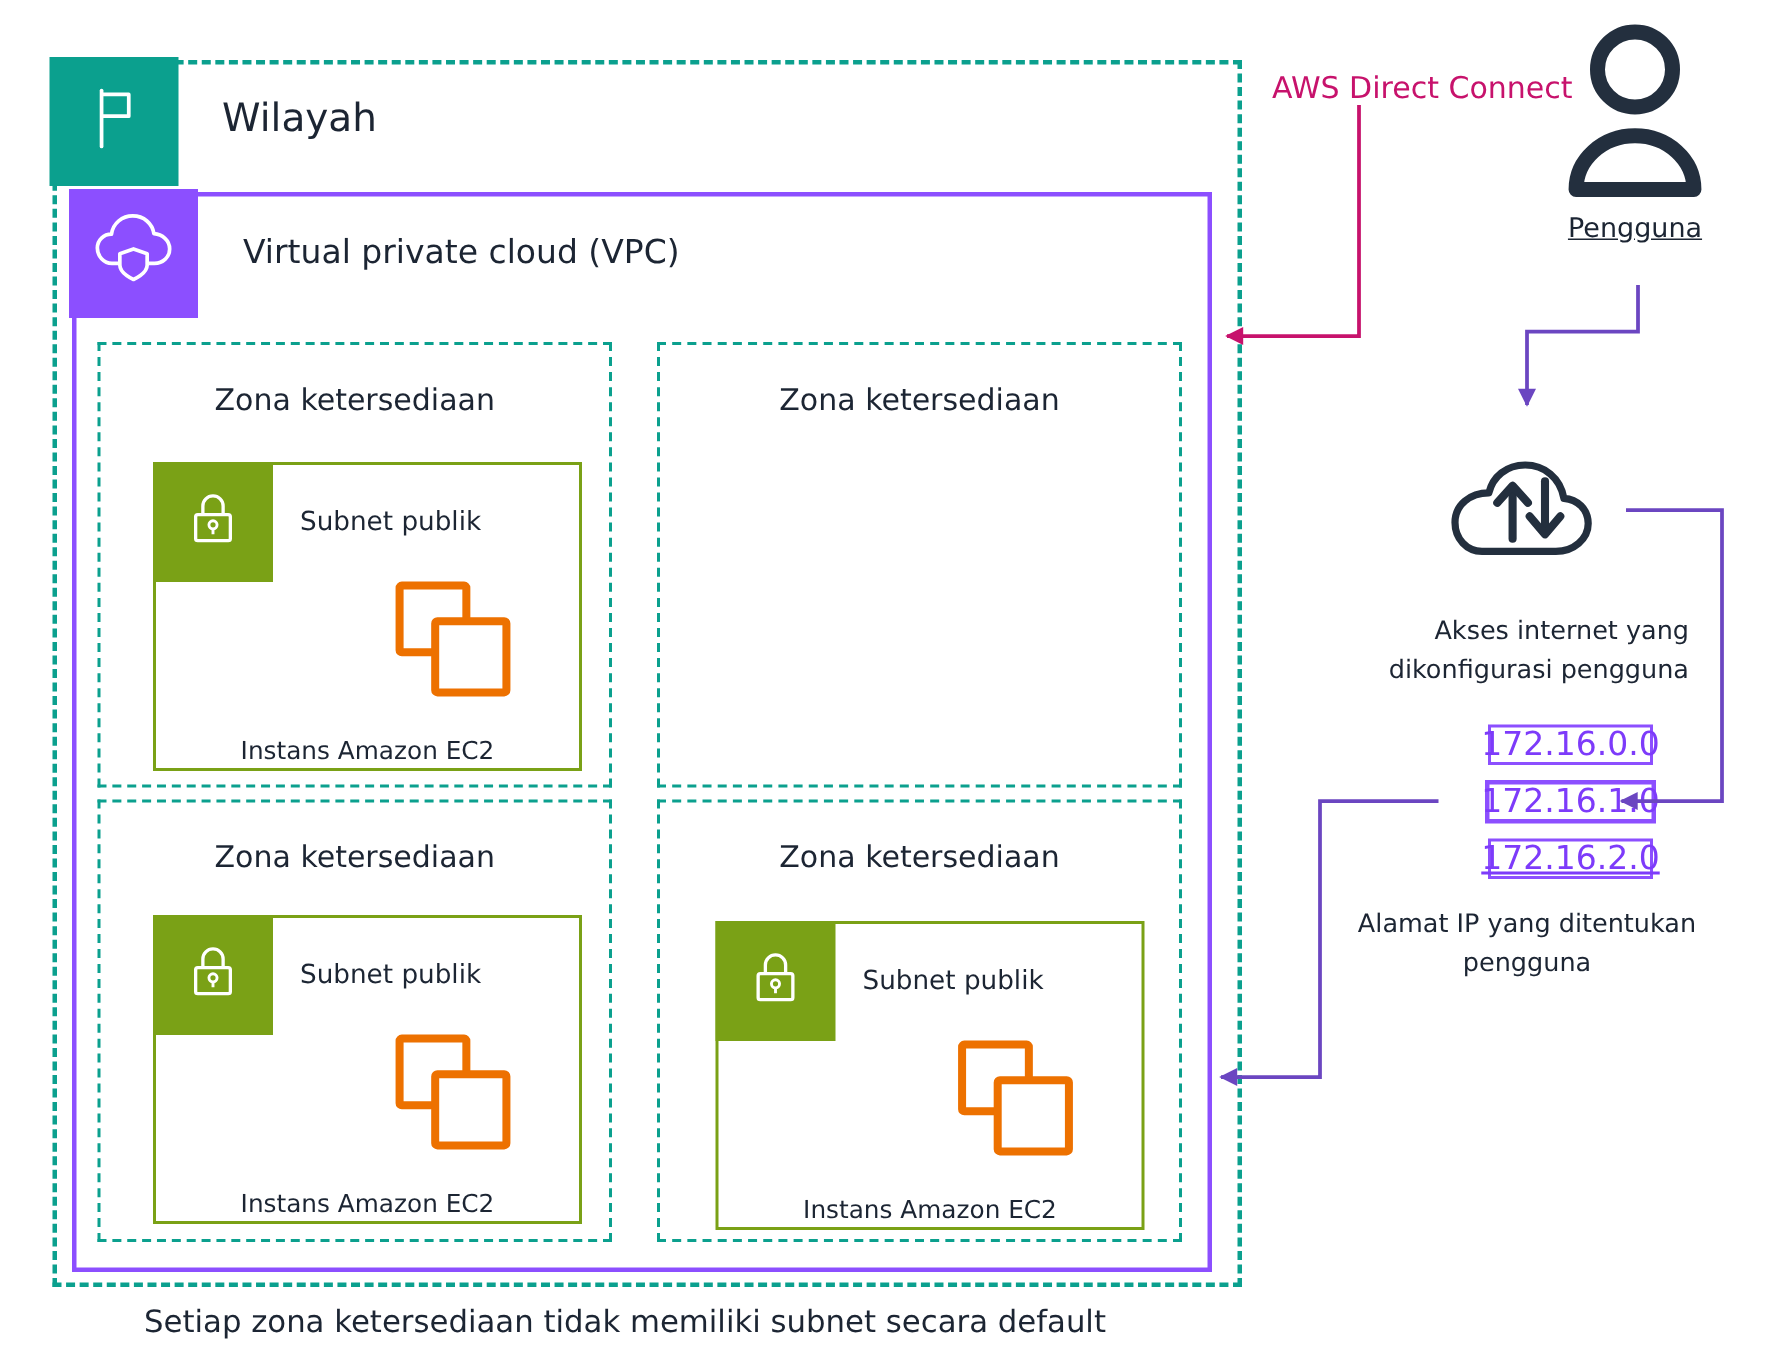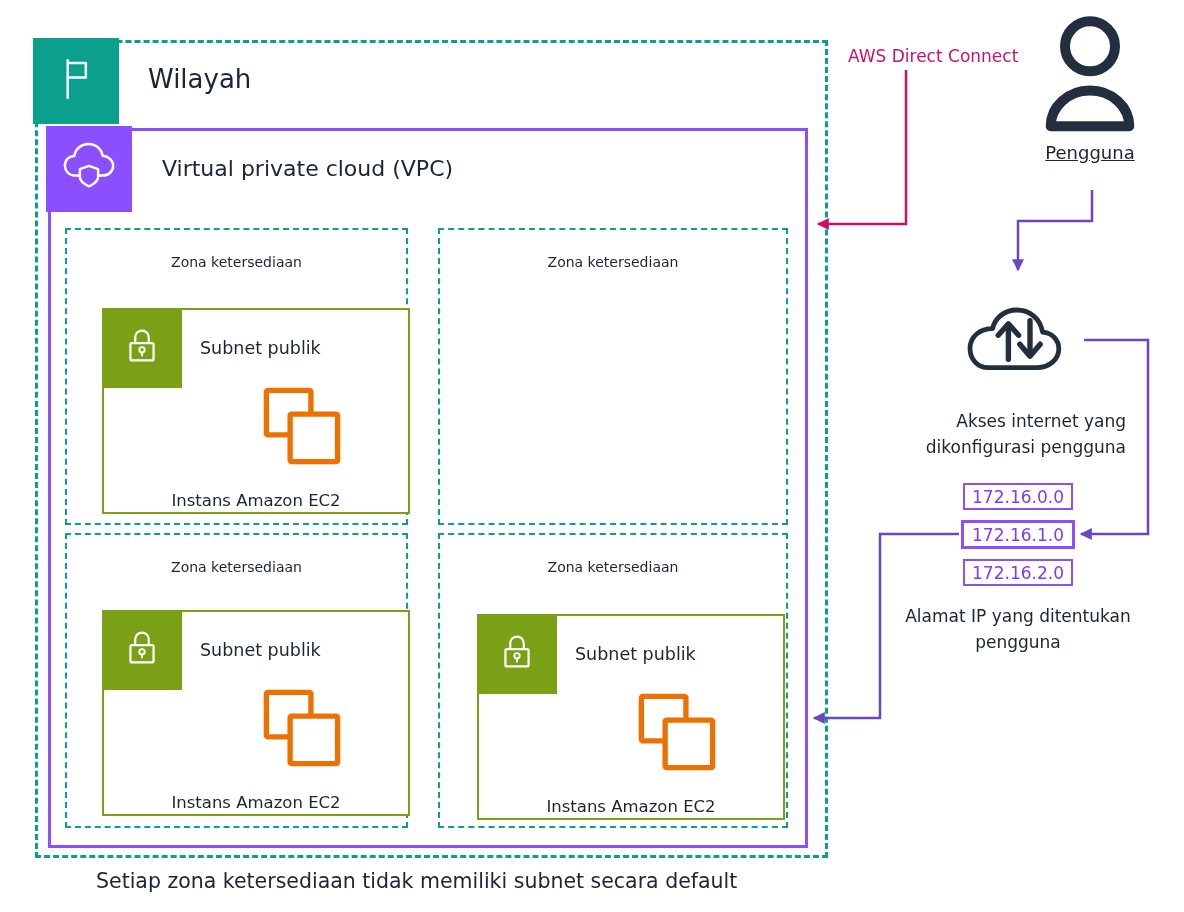--- a/index.html
+++ b/index.html
@@ -40,29 +40,29 @@
   .vpc-label { left: 162px; top: 156px; font-size: 22px; font-weight: 500; }
 
   
   .az { border: 2px dashed #0ba08e; }
   .az-1 { left: 65px;  top: 228px; width: 343px; height: 297px; }
   .az-2 { left: 438px; top: 228px; width: 350px; height: 297px; }
   .az-3 { left: 65px;  top: 533px; width: 343px; height: 295px; }
   .az-4 { left: 438px; top: 533px; width: 350px; height: 295px; }
   .az-label {
     width: 100%; text-align: center; padding-top: 24px;
-    font-size: 14px; font-weight: 500;
+    font-size: 20px; font-weight: 500;
   }
 
   
   .subnet {
     position: absolute;
     border: 2px solid #7AA116;
     background: #ffffff;
-    width: 308px; height: 206px;
+    width: 286px; height: 206px;
   }
   .subnet-1 { left: 35px; top: 78px; }
   .subnet-3 { left: 35px; top: 75px; }
   .subnet-4 { left: 37px; top: 79px; }
   .lock-chip {
     position: absolute; left: -2px; top: -2px; width: 80px; height: 80px;
     background: #7AA116;
     display: flex; align-items: center; justify-content: center;
   }
   .subnet-label {
@@ -71,35 +71,36 @@
   }
   .ec2-icon { position: absolute; left: 152px; top: 72px; width: 92px; height: 88px; }
   .instance-label {
     position: absolute; left: 0; right: 0; top: 170px;
     text-align: center; font-size: 16.5px; margin-top: 11px;
   }
 
   
   .user-icon { left: 1038px; top: 12px; width: 104px; height: 120px; }
   .user-label { left: 1028px; top: 142px; width: 124px; text-align: center; font-size: 18px; text-decoration: underline; }
-  .dc-label { left: 848px; top: 46px; font-size: 17px; color: #C7126C; }
+  .dc-label { left: 848px; top: 46px; font-size: 20px; color: #C7126C; }
   .inet-cloud-icon { left: 956px; top: 298px; width: 124px; height: 84px; }
   .inet-label {
     left: 910px; top: 408px; width: 216px;
     text-align: right; font-size: 17px; line-height: 1.55;
   }
   .ip-box {
     display: flex; align-items: center; justify-content: center;
     border: 2px solid #8C4FFF;
-    color: #7d3bfa; font-size: 17px; font-weight: 500;
+    color: #7d3bfa; font-size: 22px; font-weight: 500;
     background: #ffffff;
+    margin-left: 29px;
   }
   .ip-1 { left: 963px; top: 483px; width: 110px; height: 27px; }
   .ip-2 { left: 961px; top: 520px; width: 114px; height: 29px; border-width: 3px; }
-  .ip-3 { left: 963px; top: 559px; width: 110px; height: 27px; }
+  .ip-3 { left: 963px; top: 559px; width: 110px; height: 27px; text-decoration: underline; }
   .ip-caption {
     left: 900px; top: 603px; width: 236px;
     text-align: center; font-size: 17px; line-height: 1.55;
   }
 
   .footer-caption { left: 96px; top: 869px; font-size: 20.5px; }
 
   .arrow-layer {
     position: absolute; left: 0; top: 0; width: 1184px; height: 912px;
     pointer-events: none;

